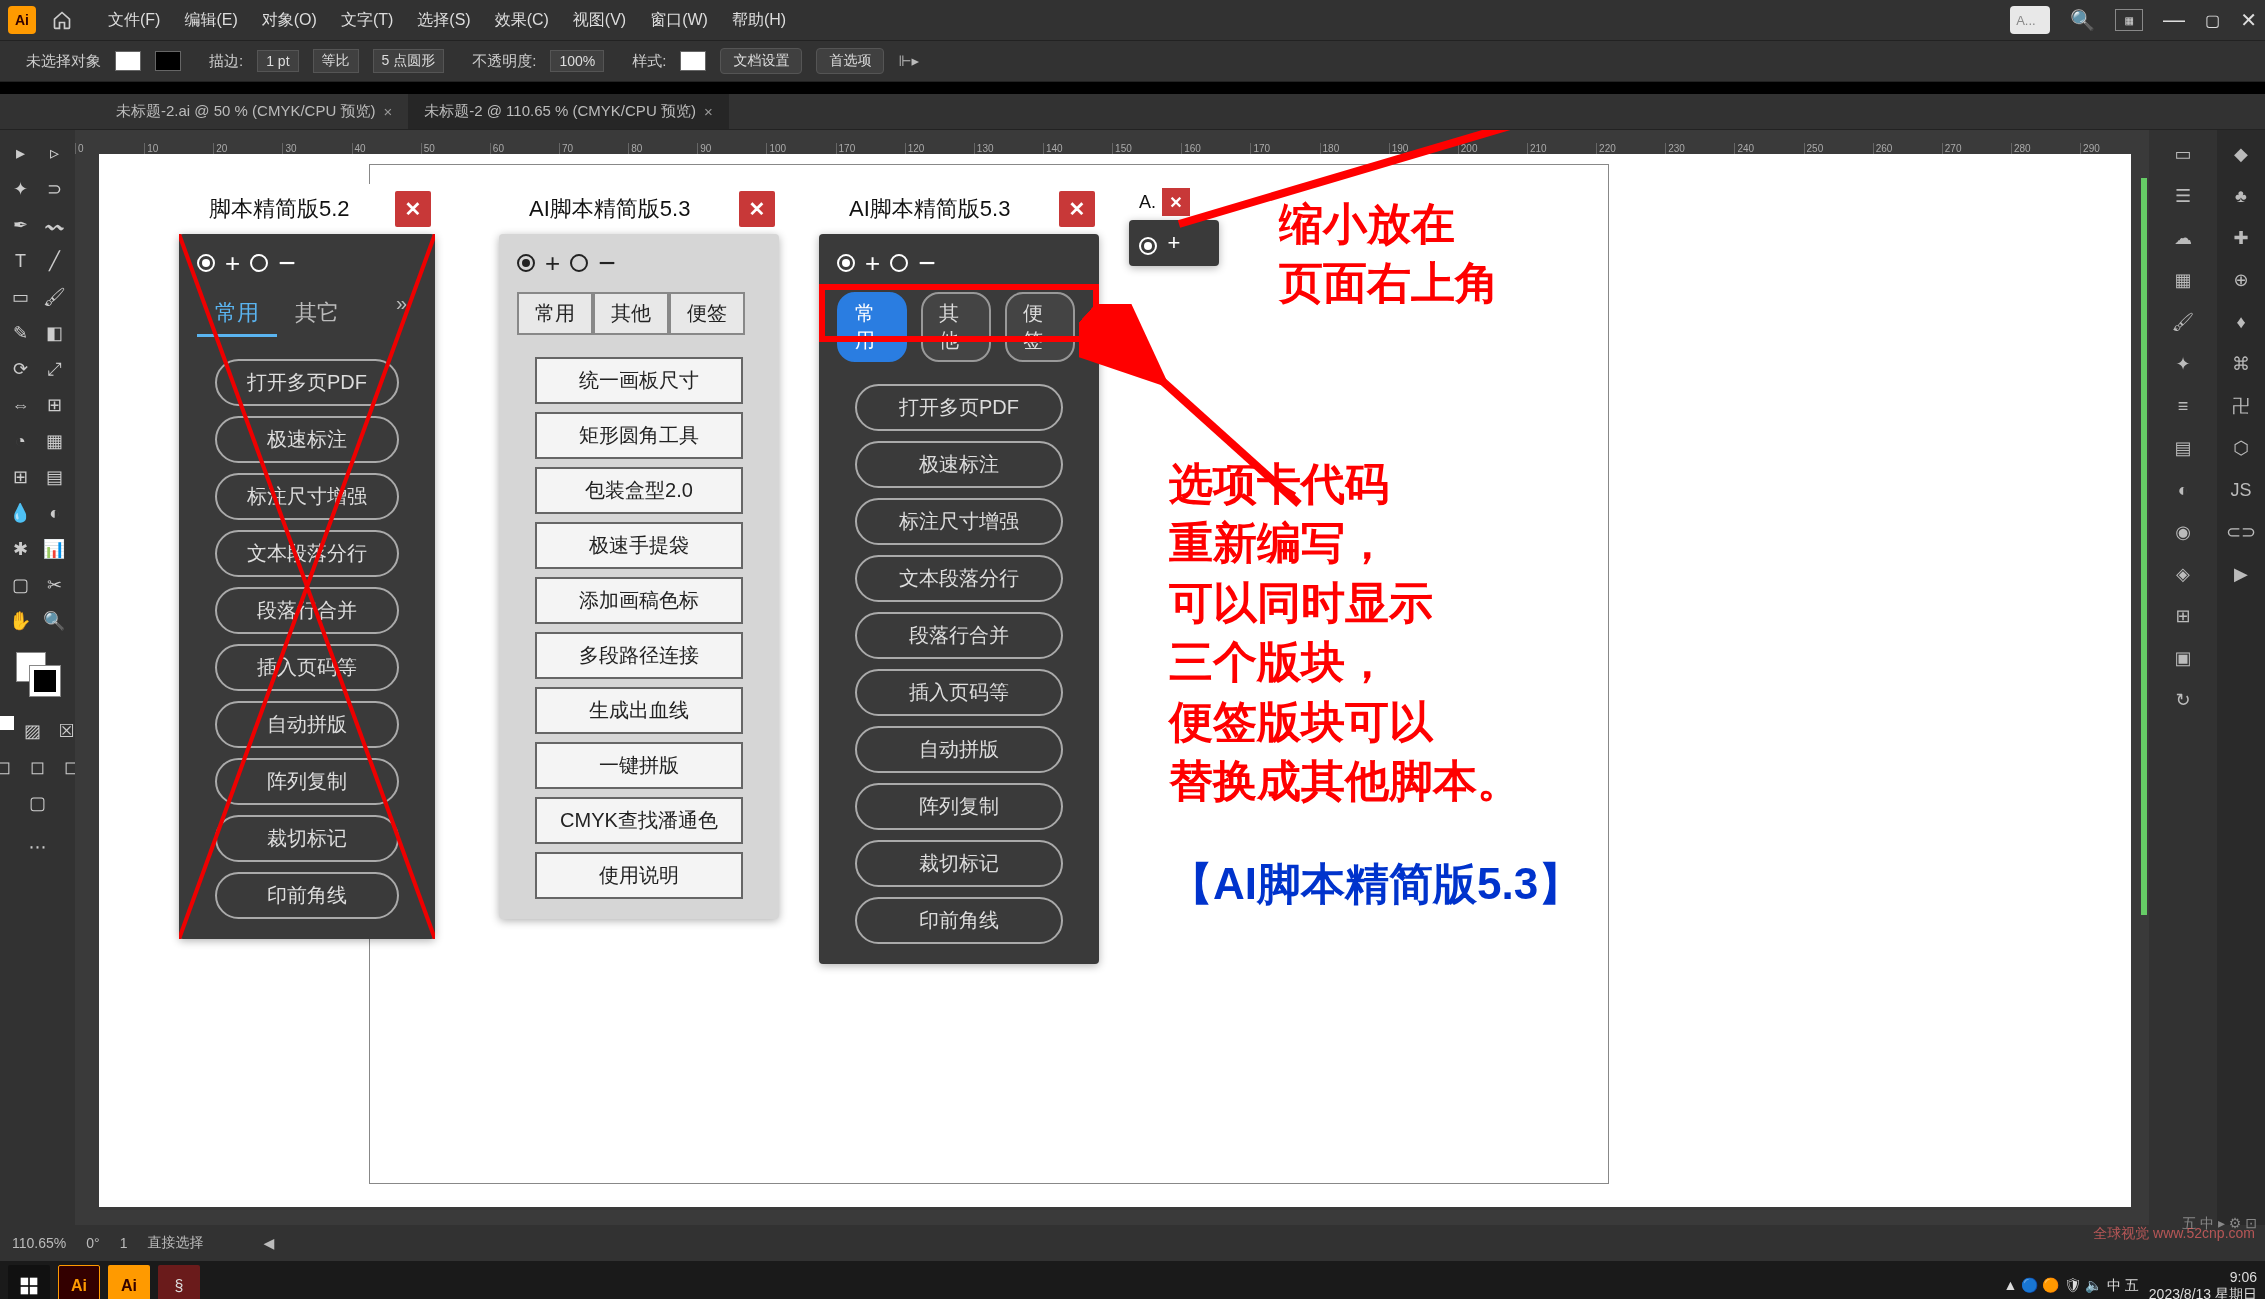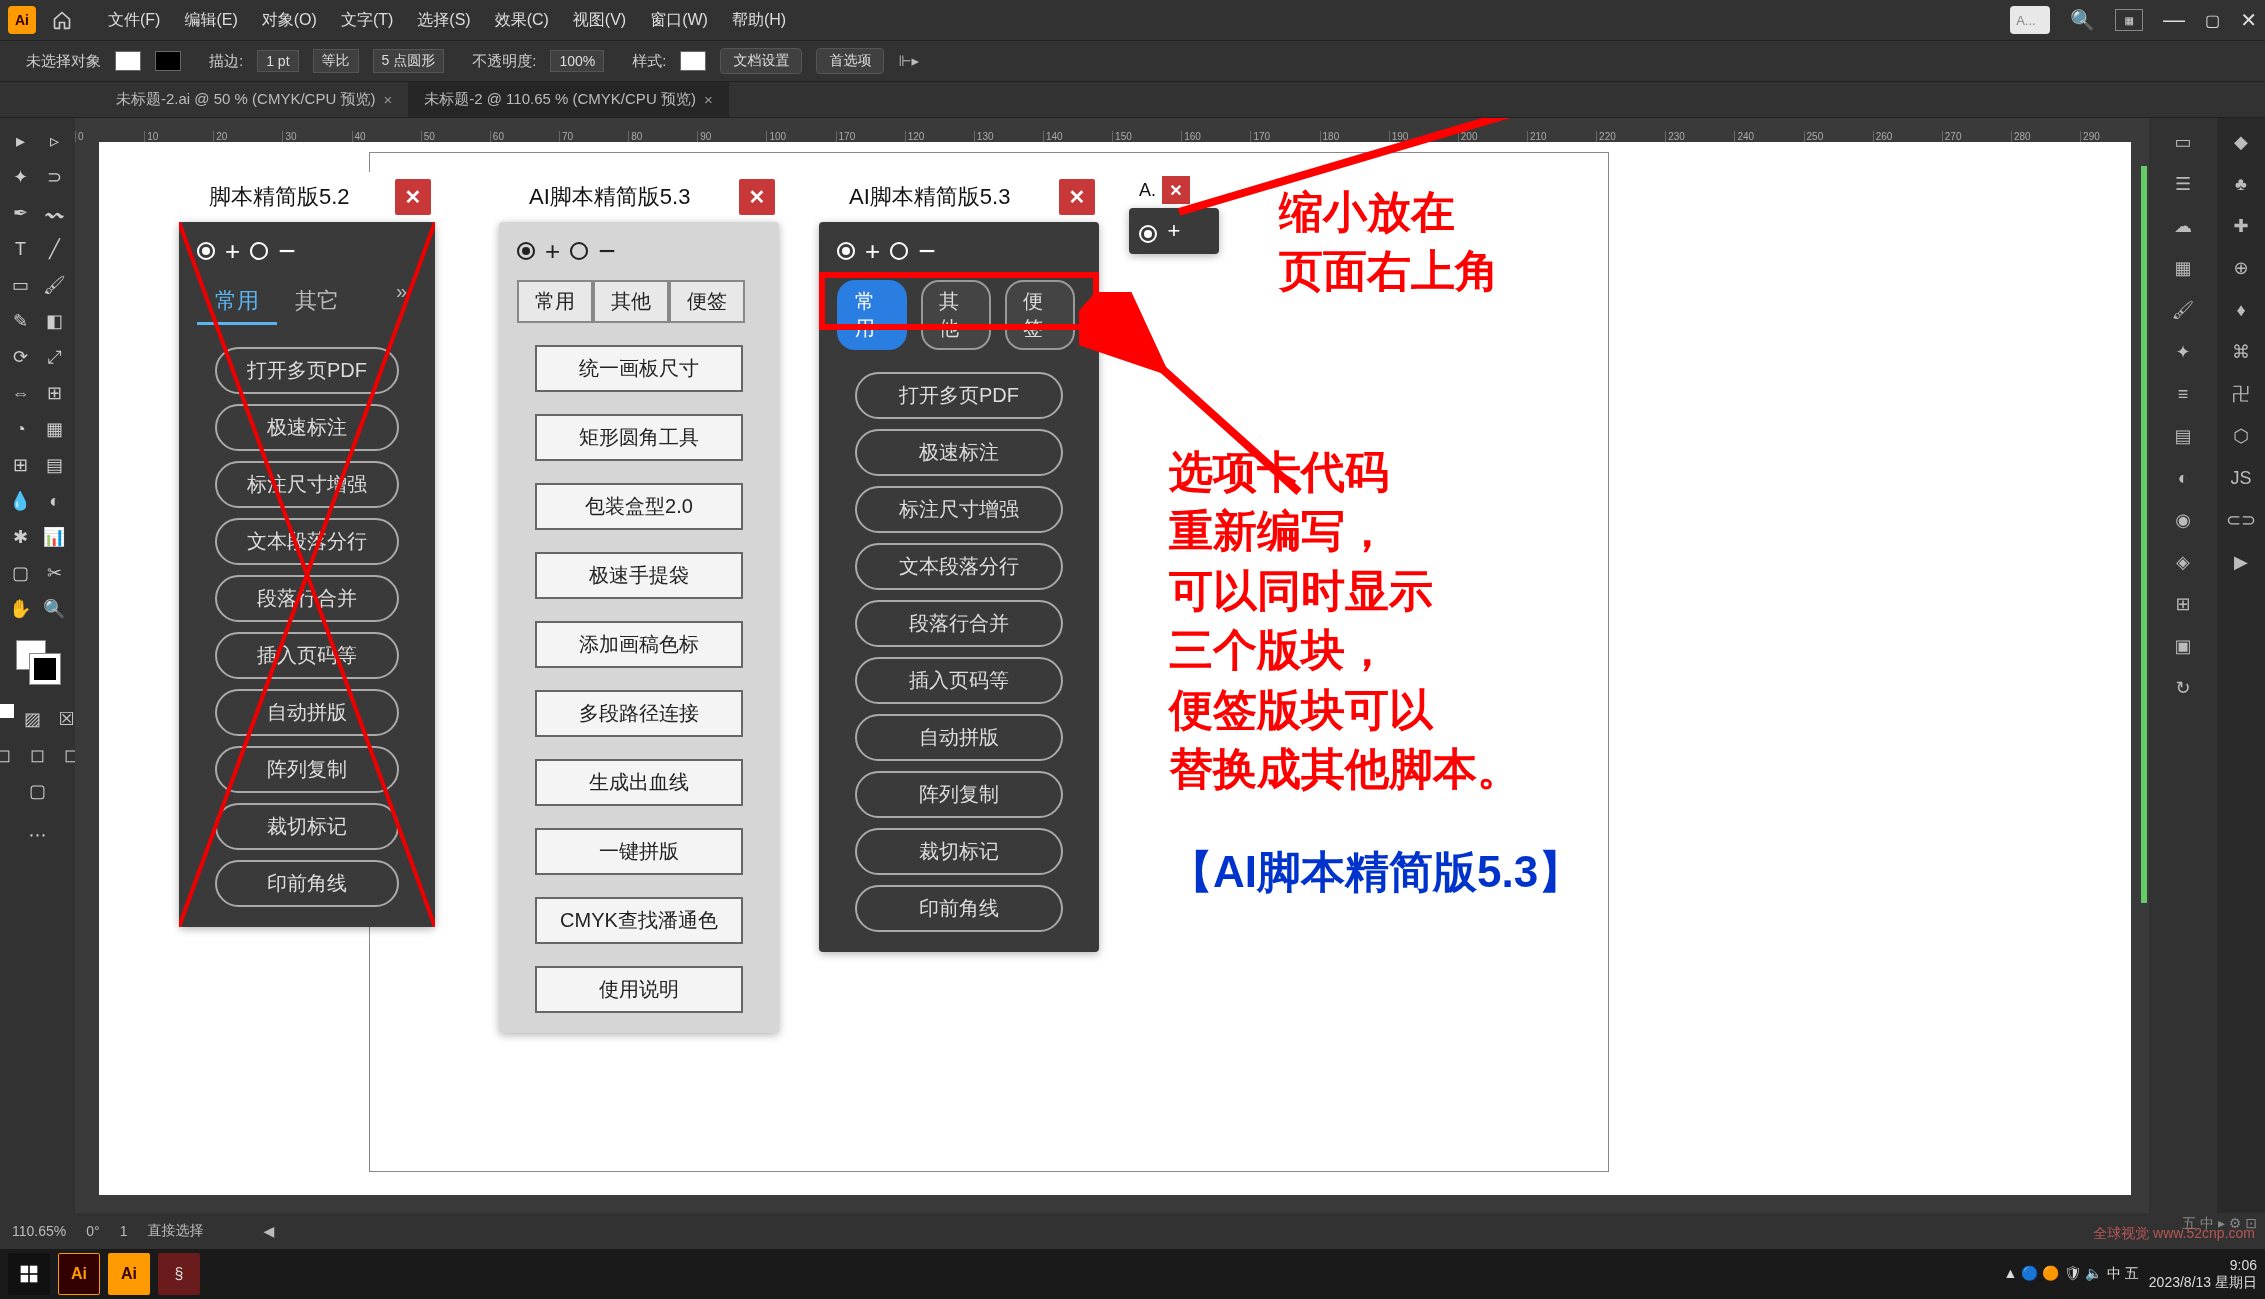--- a/index.html
+++ b/index.html
@@ -16,21 +16,21 @@
 .wc-icon { width:28px; height:22px; border:1px solid #888; display:flex; align-items:center; justify-content:center; font-size:10px;}
 
 
 .controlbar { height:42px; background:#323232; border-top:1px solid #222; border-bottom:1px solid #222; display:flex; align-items:center; padding:0 12px; color:#ccc; font-size:15px; gap:14px;}
 .ctrl-label { color:#ccc;margin-left:14px; }
 .ctrl-swatch { width:26px; height:20px; background:#fff; border:1px solid #666; display:inline-block;}
 .ctrl-dd { background:#404040; color:#ddd; padding:2px 8px; font-size:14px; border:1px solid #555;}
 .ctrl-btn { background:#404040; color:#ddd; padding:3px 12px; font-size:14px; border:1px solid #555; border-radius:4px;}
 
 
-.tabbar { height:36px; background:#323232; display:flex; align-items:center; padding-left:100px; color:#bbb; font-size:15px; border-bottom:1px solid #222;}
+.tabbar { height:36px; background:#323232; display:flex; align-items:center; padding-left:100px; color:#bbb; font-size:15px; border-bottom:1px solid #222;margin-top:12px;}
 .doc-tab { padding:0 16px; height:100%; display:flex; align-items:center; gap:8px;}
 .doc-tab.active { background:#262626;}
 .doc-tab .close-x { color:#999; }
 
 
 .workspace { position:relative; display:flex; height:calc(100% - 40px - 42px - 36px - 36px - 50px); }
 .toolstrip { width:75px; background:#323232; display:flex; flex-direction:column; align-items:center; padding-top:8px; gap:6px;}
 .tool { width:30px; height:30px; display:flex; align-items:center; justify-content:center; color:#ccc; font-size:18px;}
 .tool-row { display:flex; gap:4px; }
 .fill-stroke { margin-top:10px; position:relative; width:44px; height:44px; }
@@ -59,21 +59,21 @@
 .chev { color:#bbb; font-size:20px; margin-left:auto; padding-right:10px;}
 .btn-list { display:flex; flex-direction:column; gap:10px; padding:12px 36px 20px;}
 .pill-btn { border:2px solid #aaa; background:transparent; color:#ddd; padding:8px 0; border-radius:26px; font-size:20px; text-align:center; cursor:pointer;}
 
 .panel-light { background:#d6d6d6; }
 .panel-light .panel-controls { color:#222; }
 .panel-light .radio-dot { border-color:#222;}
 .panel-light .radio-dot.filled::after { background:#222;}
 .panel-light .tab-sq { padding:6px 16px; border:2px solid #888; background:#e8e8e8; color:#222; font-size:20px;}
 .panel-light .btn-sq { border:2px solid #666; background:#f4f4f4; color:#222; padding:8px 0; font-size:20px; text-align:center; cursor:pointer; margin:0;}
-.panel-light .btn-list { gap:22px; }
+.panel-light .btn-list { gap:8px; }
 
 
 .cross-out { position:absolute; top:0; left:0; width:100%; height:100%; pointer-events:none;}
 .cross-out svg { width:100%; height:100%; }
 
 
 .red-box { position:absolute; border:6px solid #f00; }
 
 
 .anno { position:absolute; color:#f00; font-size:44px; font-weight:bold; line-height:1.35; }

